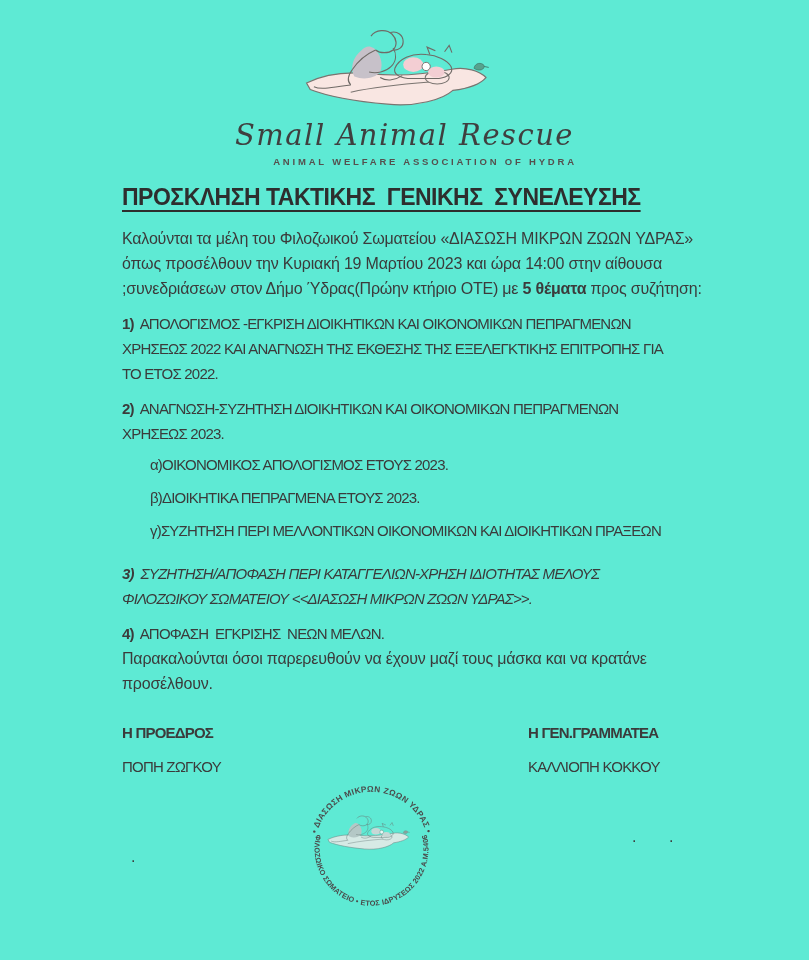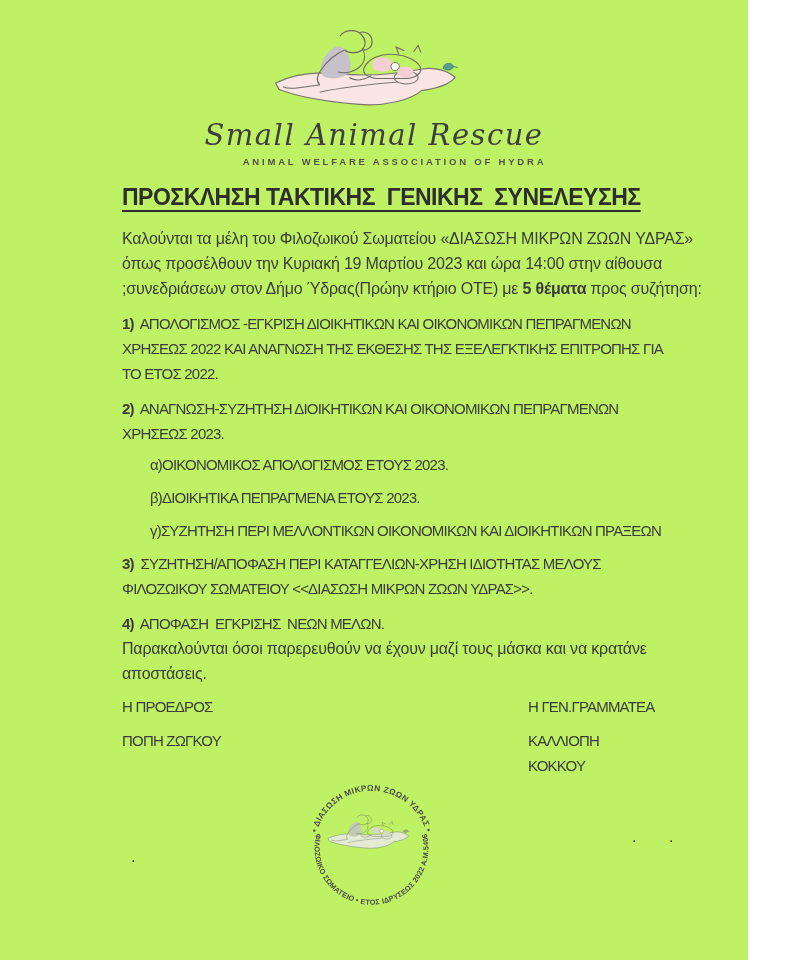--- a/index.html
+++ b/index.html
@@ -1,17 +1,17 @@
 <!DOCTYPE html>
 <html><head>
 <meta charset="utf-8">
 <style>
   html,body { margin:0; padding:0; background:#ffffff; }
   .page {
-    position:relative; width:748px; height:960px; background:#bef264;
+    position:relative; width:809px; height:960px; background:#5eead4;
     font-family:"Liberation Sans", sans-serif; color:#3b3b3b; overflow:hidden;
   }
   
   .logo-wrap { padding-top:26px; text-align:center; }
   .logo-art { display:block; margin:0 auto; }
   .brand {
     font-family:"DejaVu Serif", serif; font-style:italic;
     font-size:29px; line-height:34px; color:#3f3f3f; letter-spacing:1.5px;
   }
   .tagline {
@@ -30,27 +30,27 @@
   .lc   { font-size:16px; letter-spacing:-0.2px; line-height:25px; }   
   .caps { font-size:15px; letter-spacing:-0.8px; line-height:25px; }   
   .intro { margin-top:14px; }
   .it-1 { margin-top:10px; }
   .it-2 { margin-top:10px; }
   .sub  { padding-left:28px; }
   .sub-a { margin-top:6px; }
   .sub-b { margin-top:8px; }
   .sub-c { margin-top:8px; }
   .sub-c .l2 { margin-top:8px; display:block; white-space:pre; padding-left:18px; }
-  .it-3 { margin-top:8px; }
+  .it-3 { margin-top:18px;font-style:italic; }
   .it-4 { margin-top:10px; }
   .it-5 { margin-top:8px; }
   .closing { }
   .num { font-weight:bold; }
   .sig-row { display:flex; }
-  .sig-roles { margin-top:8px; }
+  .sig-roles { margin-top:24px;font-weight:bold; }
   .sig-names { margin-top:9px; }
   .sig-left { width:406px; flex:none; }
   .sig-right { flex:1; }
   
   .stamp-wrap { margin-top:-2px; margin-left:176px; width:150px; }
   .stamp-text { font-weight:bold; fill:#4a4a4a; }
   
   .stray { position:absolute; font-size:16px; color:#3b3b3b; }
 </style>
 </head>
@@ -125,21 +125,21 @@
       <span class="line">ΦΙΛΟΖΩΙΚΟΥ ΣΩΜΑΤΕΙΟΥ &lt;&lt;ΔΙΑΣΩΣΗ ΜΙΚΡΩΝ ΖΩΩΝ ΥΔΡΑΣ&gt;&gt;.</span>
     </p>
 
     <p class="it-4 caps">
       <span class="line"><span class="num">4)</span><span>  ΑΠΟΦΑΣΗ  ΕΓΚΡΙΣΗΣ  ΝΕΩΝ ΜΕΛΩΝ.</span></span>
     </p>
 
 
     <p class="closing lc">
       <span class="line">Παρακαλούνται όσοι παρερευθούν να έχουν μαζί τους μάσκα και να κρατάνε</span>
-      <span class="line">αποστάσεις.</span>
+      <span class="line">προσέλθουν.</span>
     </p>
 
     <div class="sig-row sig-roles caps">
       <div class="sig-left">Η ΠΡΟΕΔΡΟΣ</div>
       <div class="sig-right">Η ΓΕΝ.ΓΡΑΜΜΑΤΕΑ</div>
     </div>
     <div class="sig-row sig-names caps">
       <div class="sig-left">ΠΟΠΗ ΖΩΓΚΟΥ</div>
       <div class="sig-right">ΚΑΛΛΙΟΠΗ ΚΟΚΚΟΥ</div>
     </div>

